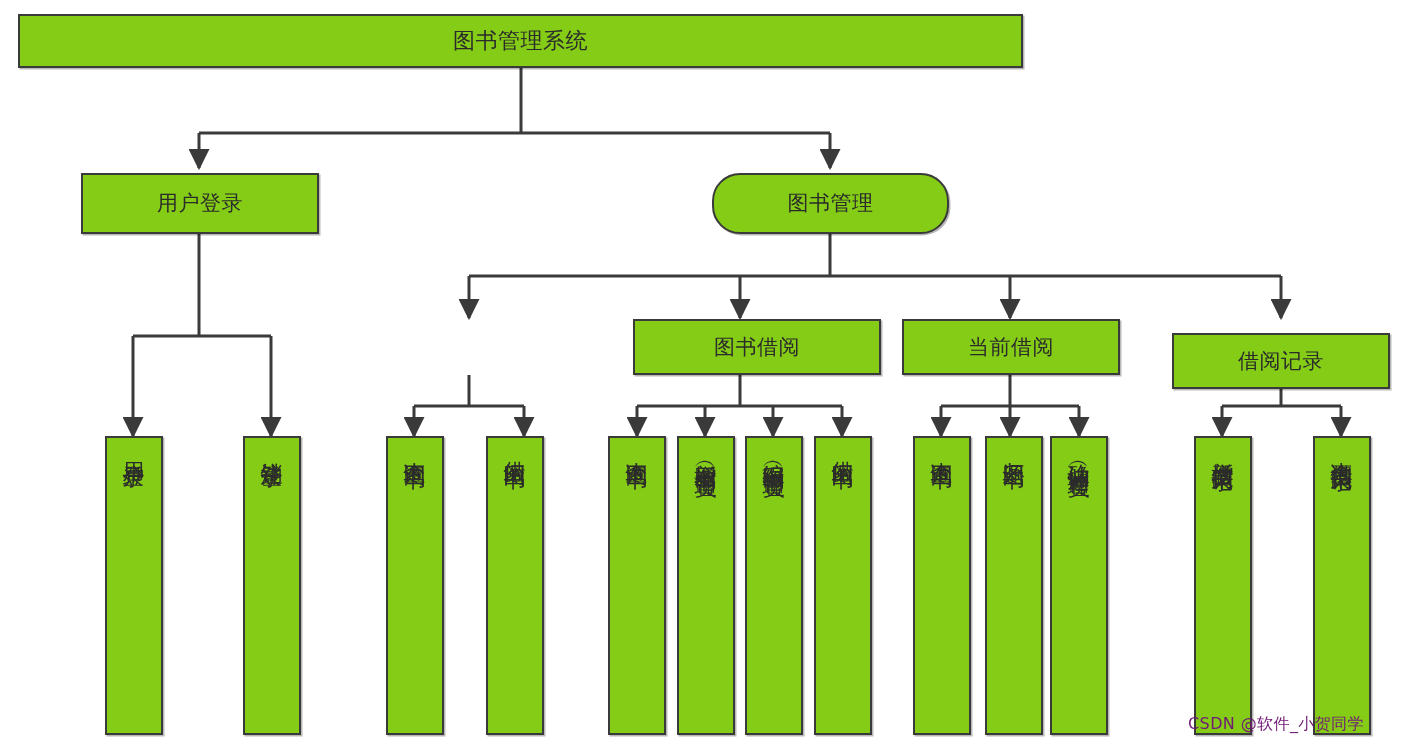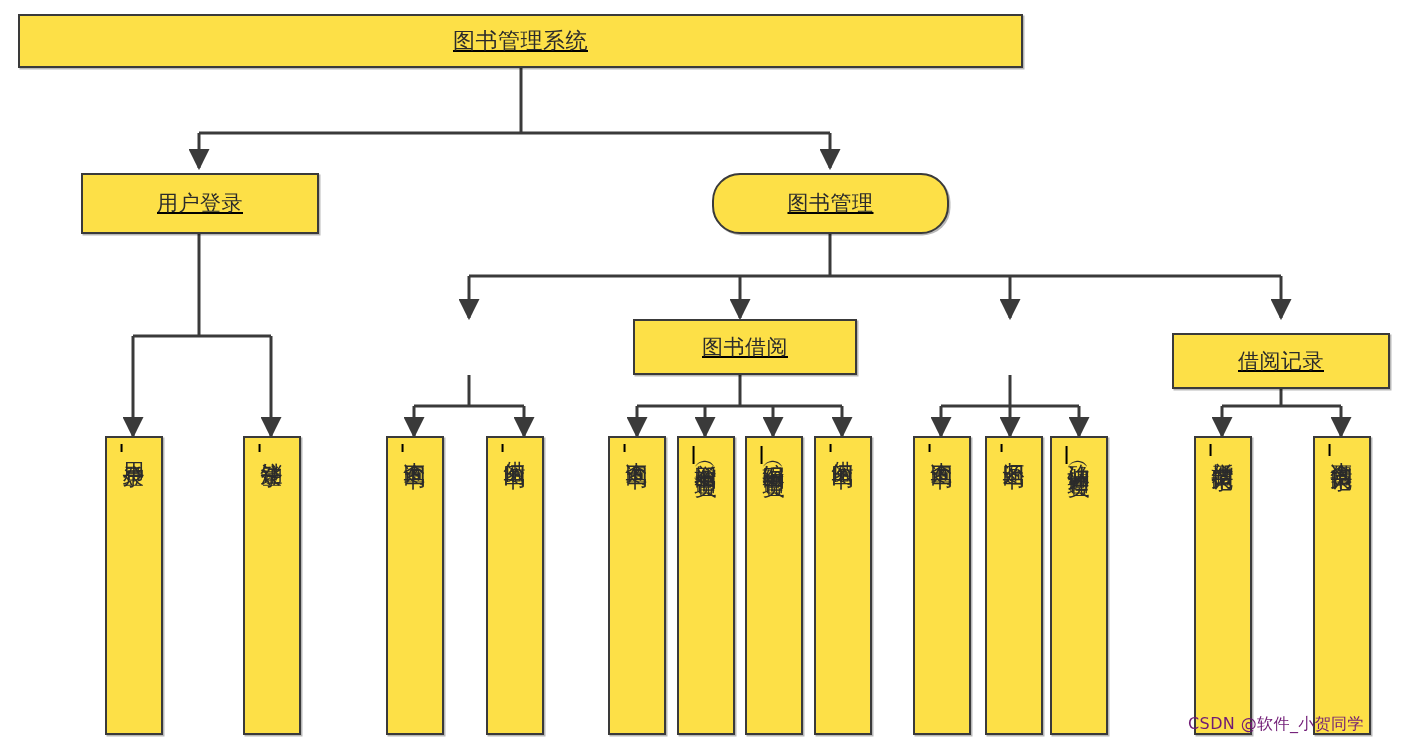--- a/index.html
+++ b/index.html
@@ -23,27 +23,26 @@
     position: absolute;
     left: 0;
     top: 0;
     width: 1405px;
     height: 747px;
     pointer-events: none;
   }
   .node {
     position: absolute;
     box-sizing: border-box;
-    background: #fde047;
+    background: #84cc16;
     border: 2px solid #3a3a3a;
     display: flex;
     align-items: center;
     justify-content: center;
     box-shadow: 1.5px 1.5px 0 rgba(0,0,0,0.28);
-    text-decoration: underline;
   }
   .node .label {
     color: #2b2b2b;
     text-align: center;
     line-height: 1.18;
     letter-spacing: 0.5px;
   }
   
   .node.horiz .label {
     font-size: 21px;
@@ -139,24 +138,27 @@
 
   <div class="node horiz" style="left:81px; top:173px; width:238px; height:61px;">
     <span class="label">用户登录</span>
   </div>
 
   <div class="node horiz" style="left:712px; top:173px; width:237px; height:61px;border-radius:28px;">
     <span class="label">图书管理</span>
   </div>
 
 
-  <div class="node horiz" style="left:633px; top:319px; width:224px; height:56px;">
+  <div class="node horiz" style="left:633px; top:319px; width:248px; height:56px;">
     <span class="label">图书借阅</span>
   </div>
 
+  <div class="node horiz" style="left:902px; top:319px; width:218px; height:56px;">
+    <span class="label">当前借阅</span>
+  </div>
 
   <div class="node horiz" style="left:1172px; top:333px; width:218px; height:56px;">
     <span class="label">借阅记录</span>
   </div>
 
   <div class="node vert" style="left:105px; top:436px; width:58px; height:299px;">
     <span class="label">用户登录</span>
   </div>
 
   <div class="node vert" style="left:243px; top:436px; width:58px; height:299px;">

